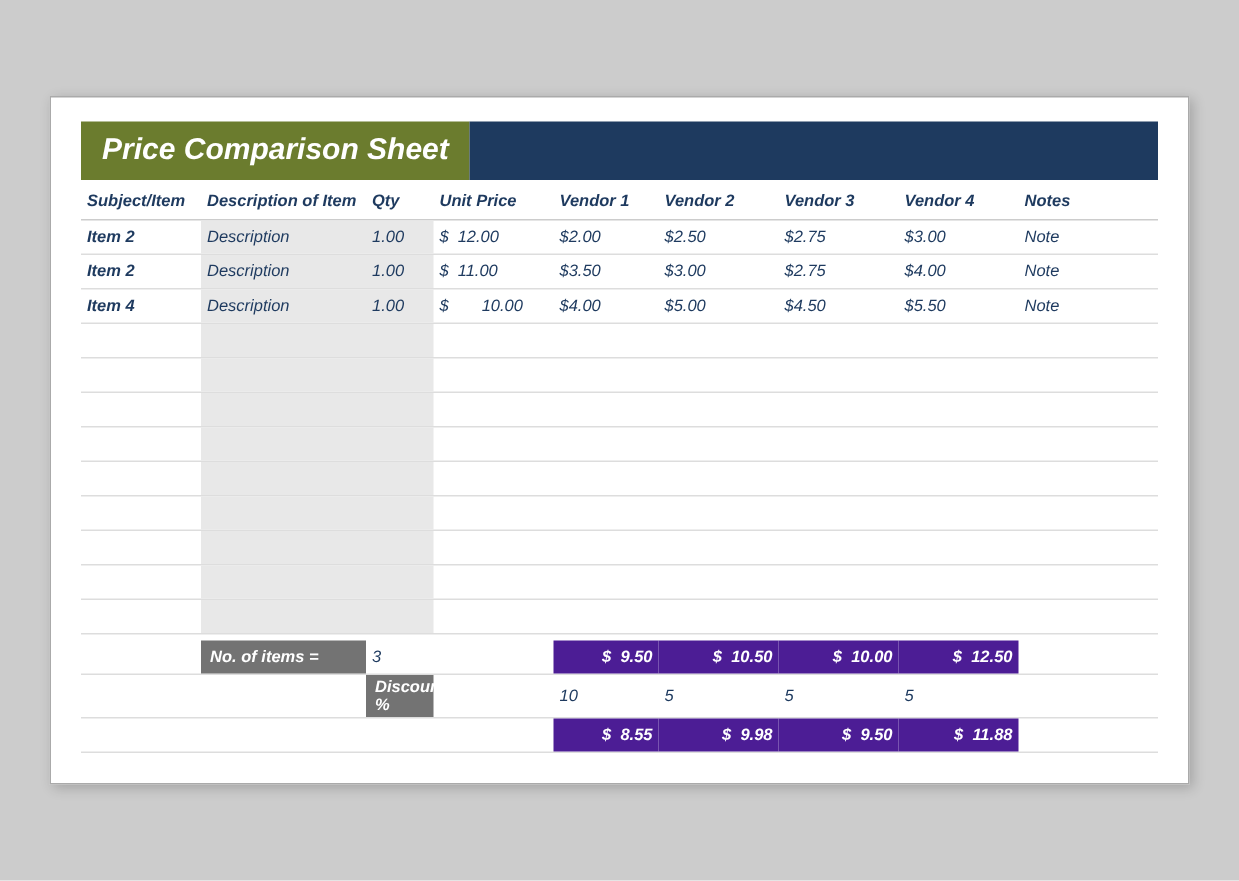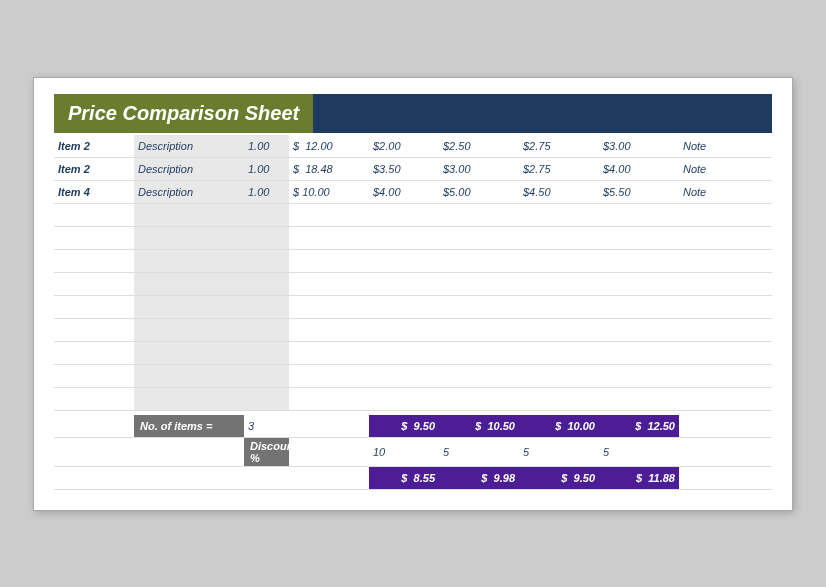--- a/index.html
+++ b/index.html
@@ -134,20 +134,31 @@
 
 <div class="sheet-container">
 
   <div class="title-wrapper">
     <div class="title-accent-block">
       <span class="title-text">Price Comparison Sheet</span>
     </div>
     <div class="title-blue-block"></div>
   </div>
 
+  <div class="header-row">
+    <div class="header-cell">Subject/Item</div>
+    <div class="header-cell">Description of Item</div>
+    <div class="header-cell">Qty</div>
+    <div class="header-cell">Unit Price</div>
+    <div class="header-cell">Vendor 1</div>
+    <div class="header-cell">Vendor 2</div>
+    <div class="header-cell">Vendor 3</div>
+    <div class="header-cell">Vendor 4</div>
+    <div class="header-cell">Notes</div>
+  </div>
 
   <div class="table-area" id="table-body">
       <div class="data-row">
       <div class="cell item-label">Item 2</div>
       <div class="cell shaded-bg">Description</div>
       <div class="cell shaded-bg">1.00</div>
       <div class="cell unit-price-cell">
         <span>$</span>
         <span style="margin-left:4px">12.00</span>
       </div>
@@ -156,35 +167,35 @@
       <div class="cell">$2.75</div>
       <div class="cell">$3.00</div>
       <div class="cell">Note</div>
     </div>
       <div class="data-row">
       <div class="cell item-label">Item 2</div>
       <div class="cell shaded-bg">Description</div>
       <div class="cell shaded-bg">1.00</div>
       <div class="cell unit-price-cell">
         <span>$</span>
-        <span style="margin-left:4px">18.48</span>
+        <span style="margin-left:4px">11.00</span>
       </div>
       <div class="cell">$3.50</div>
       <div class="cell">$3.00</div>
       <div class="cell">$2.75</div>
       <div class="cell">$4.00</div>
       <div class="cell">Note</div>
     </div>
       <div class="data-row">
       <div class="cell item-label">Item 4</div>
       <div class="cell shaded-bg">Description</div>
       <div class="cell shaded-bg">1.00</div>
       <div class="cell unit-price-cell">
         <span>$</span>
-        <span style="margin-left:1px">10.00</span>
+        <span style="margin-left:20px">10.00</span>
       </div>
       <div class="cell">$4.00</div>
       <div class="cell">$5.00</div>
       <div class="cell">$4.50</div>
       <div class="cell">$5.50</div>
       <div class="cell">Note</div>
     </div>
       <div class="data-row">
       <div class="cell"></div>
       <div class="cell shaded-bg"></div>

